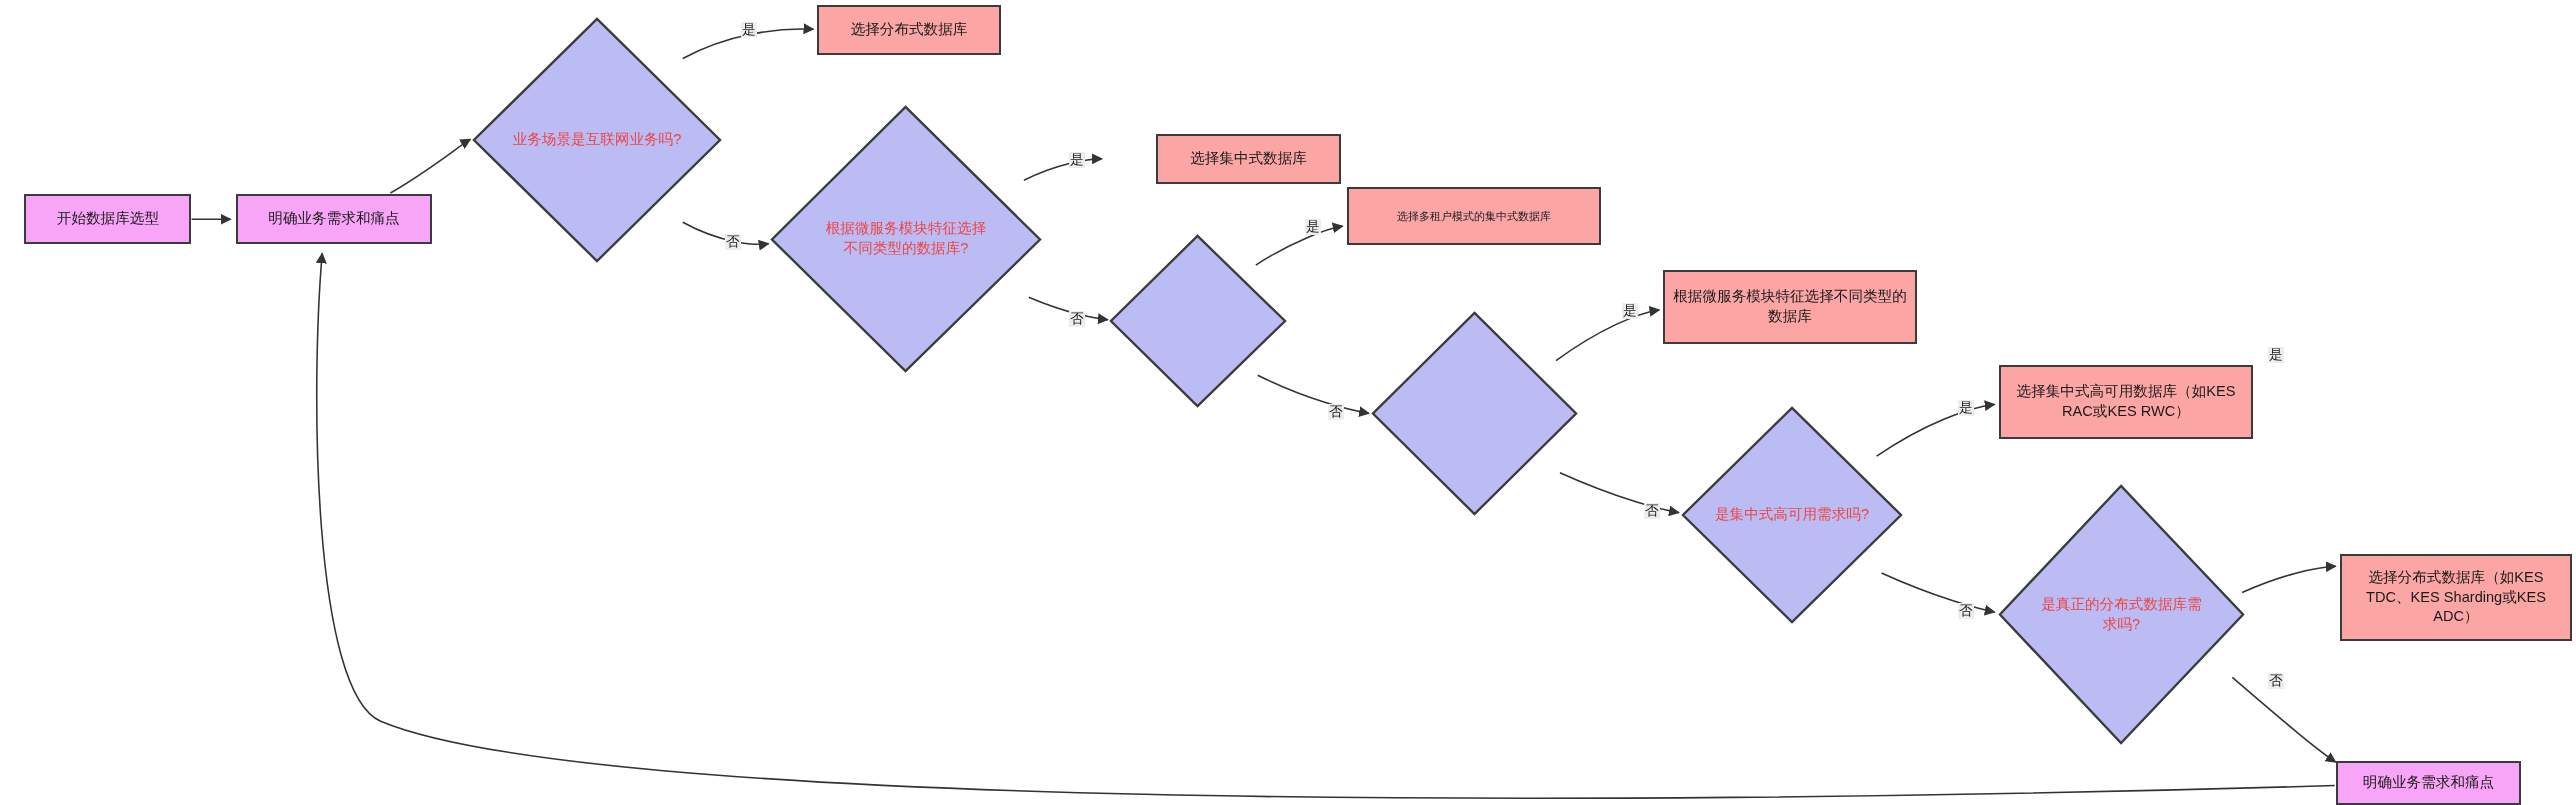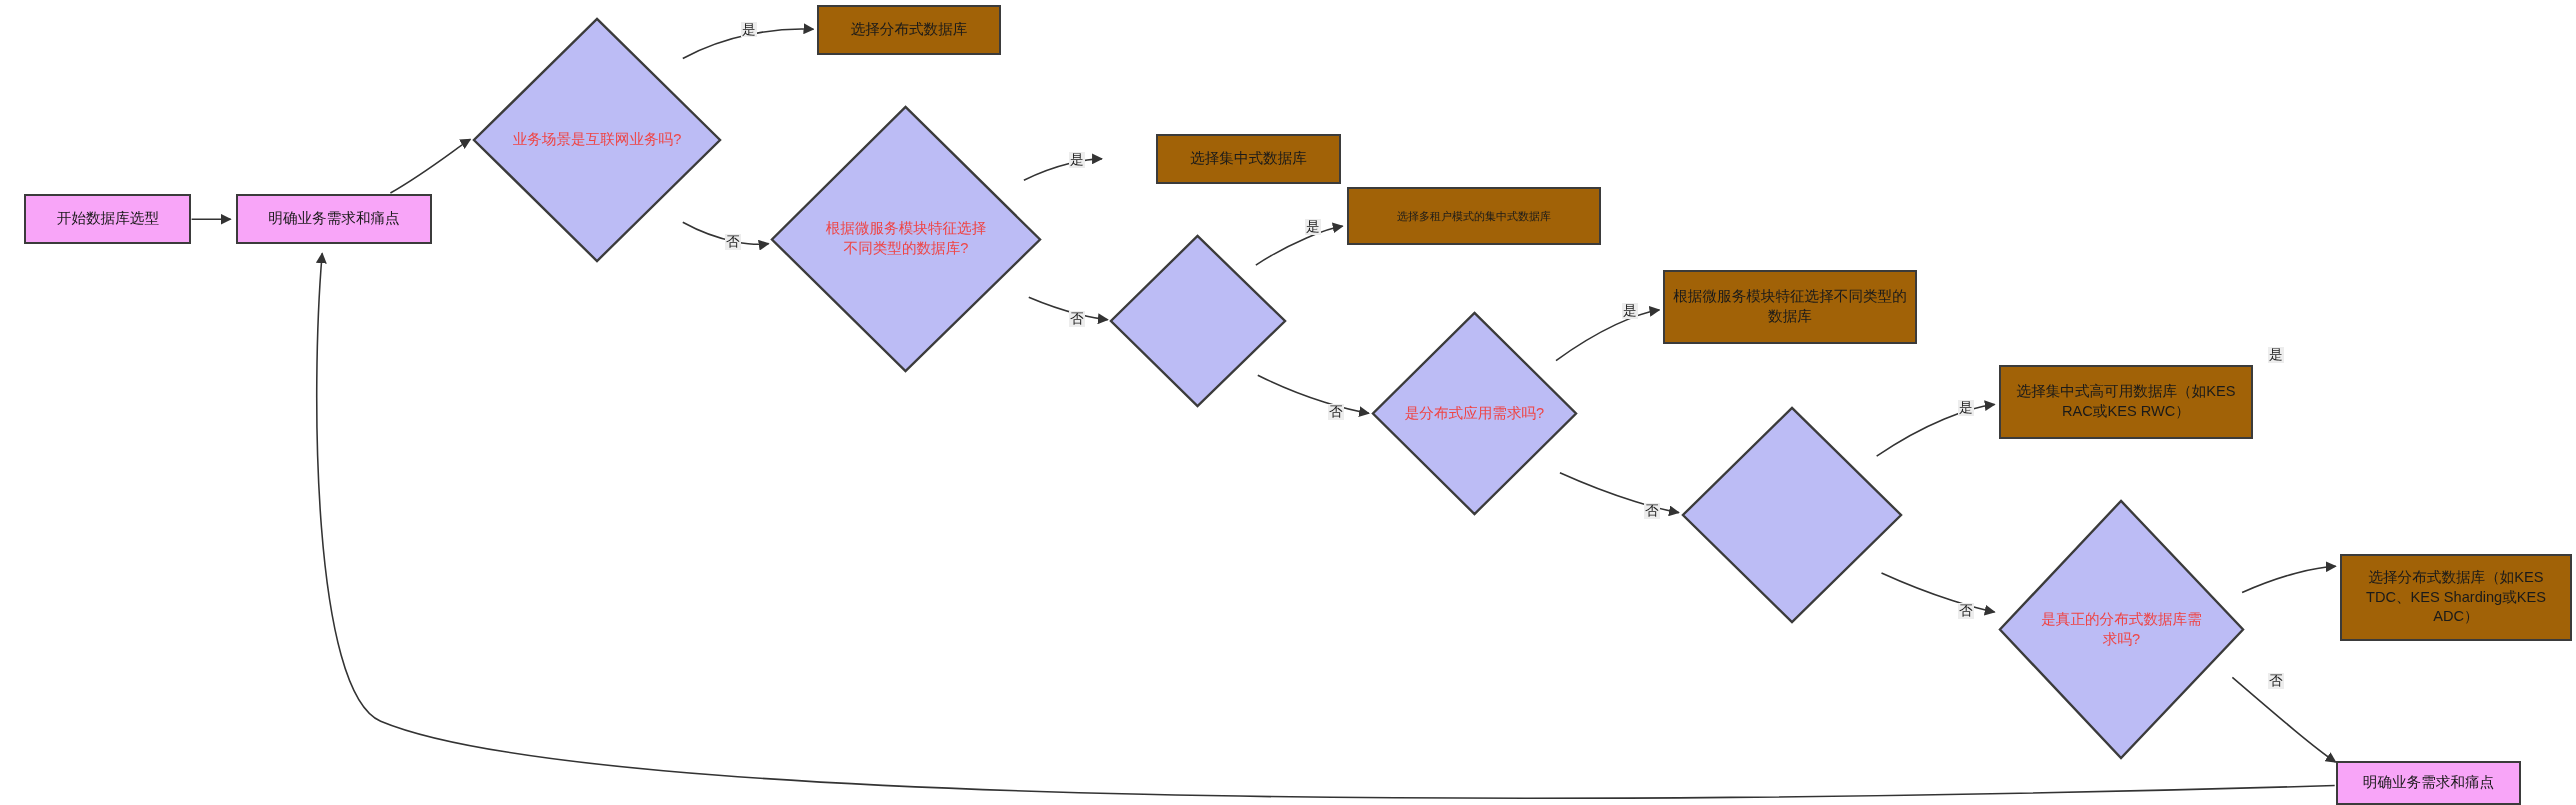--- a/index.html
+++ b/index.html
@@ -3,21 +3,21 @@
 <meta charset="utf-8">
 <style>
   html,body{margin:0;padding:0;background:#ffffff;}
   #stage{position:relative;width:2576px;height:805px;background:#ffffff;
          font-family:"Liberation Sans","DejaVu Sans",sans-serif;overflow:hidden;}
   svg#edges{position:absolute;left:0;top:0;width:2576px;height:805px;pointer-events:none;}
   .node{position:absolute;box-sizing:border-box;display:flex;align-items:center;
         justify-content:center;text-align:center;color:#1a1a1a;}
   .rect{border:2px solid #3b3b3b;}
   .pink{background:#f8a5f8;}
-  .green{background:#a16207;}
+  .green{background:#fca5a5;}
   .rect .txt{display:block;width:100%;padding:0 7.8px;line-height:1.35;}
   .diamond{position:absolute;}
   .diamond .dshape{position:absolute;left:0;top:0;width:100%;height:100%;}
   .diamond .dlabel{position:absolute;left:8%;top:0;width:84%;height:100%;
      display:flex;align-items:center;justify-content:center;text-align:center;
      line-height:1.35;color:#ef4444;}
   .edgelabel{position:absolute;background:#ededed;color:#1a1a1a;
      padding:0 1px;line-height:1.15;white-space:nowrap;}
 </style>
 </head>
@@ -103,30 +103,30 @@
   <div class="diamond" style="left:1108px;top:233px;width:180px;height:176px;">
     <svg class="dshape" viewBox="0 0 185 180" preserveAspectRatio="none">
       <polygon points="92,3 182,90 92,177 3,90" fill="#bcbcf5" stroke="#3b3b3b" stroke-width="2.4"></polygon>
     </svg>
   </div>
 
   <div class="diamond" style="left:1370px;top:310px;width:209px;height:207px;">
     <svg class="dshape" viewBox="0 0 214 212" preserveAspectRatio="none">
       <polygon points="107,3 211,106 107,209 3,106" fill="#bcbcf5" stroke="#3b3b3b" stroke-width="2.4"></polygon>
     </svg>
-    <div class="dlabel" style="font-size:14.6px;">是分布式应用需求吗?</div>
   </div>
 
   <div class="diamond" style="left:1680px;top:405px;width:224px;height:220px;">
     <svg class="dshape" viewBox="0 0 230 226" preserveAspectRatio="none">
       <polygon points="115,3 227,113 115,223 3,113" fill="#bcbcf5" stroke="#3b3b3b" stroke-width="2.4"></polygon>
     </svg>
+    <div class="dlabel" style="font-size:14.6px;">是集中式高可用需求吗?</div>
   </div>
 
-  <div class="diamond" style="left:1997px;top:498px;width:249px;height:263px;">
+  <div class="diamond" style="left:1997px;top:483px;width:249px;height:263px;">
     <svg class="dshape" viewBox="0 0 255 270" preserveAspectRatio="none">
       <polygon points="127,3 252,135 127,267 3,135" fill="#bcbcf5" stroke="#3b3b3b" stroke-width="2.4"></polygon>
     </svg>
     <div class="dlabel" style="font-size:14.6px;width:66%;left:17%;">是真正的分布式数据库需求吗?</div>
   </div>
 
   <div class="edgelabel" style="left:741px;top:21.5px;font-size:13.7px;">是</div>
   <div class="edgelabel" style="left:725px;top:234px;font-size:13.7px;">否</div>
 
   <div class="edgelabel" style="left:1069px;top:152px;font-size:13.7px;">是</div>

